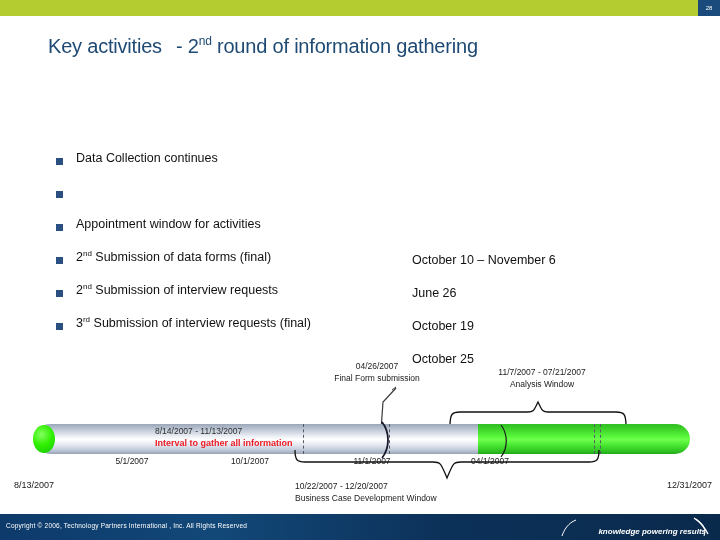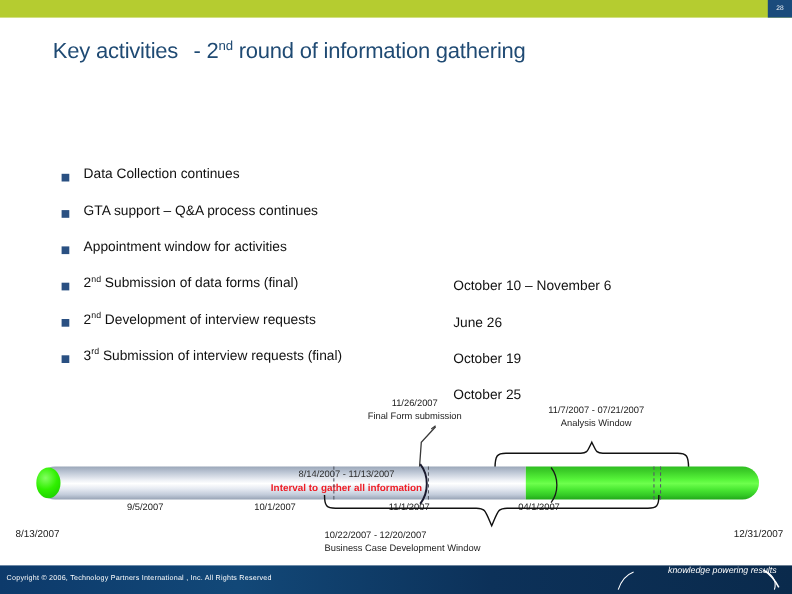--- a/index.html
+++ b/index.html
@@ -113,21 +113,21 @@
     position: absolute;
     left: -2px; top: 1px;
     width: 22px; height: 28px;
     border-radius: 50%;
     background: radial-gradient(circle at 38% 34%, #84ff62 0%, #30f000 46%, #16c400 100%);
   }
   .tl-bar-inner-text {
     position: absolute;
     left: 120px; top: 2px;
     width: 320px;
-    text-align: center;
+    text-align: left;
     pointer-events: none;
   }
   .tl-bar-inner-text .d {
     font-size: 8.5px; color: #2e2e2e; display: block; line-height: 11px;
   }
   .tl-bar-inner-text .r {
     font-size: 9px; color: #ee1c25; font-weight: bold; display: block; line-height: 12px;
   }
 
   
@@ -211,25 +211,26 @@
   .footer-copy {
     position: absolute;
     left: 6px; top: 8px;
     font-size: 6.5px;
     color: #ffffff;
     letter-spacing: 0.2px;
     white-space: nowrap;
   }
   .footer-logo {
     position: absolute;
-    right: 14px; top: 0;
+    right: 14px; top: 13px;
     font-size: 8px;
     color: #ffffff;
     font-style: italic;
     white-space: nowrap;
+    font-weight: bold;
   }
   .footer-swoosh {
     position: absolute;
     right: 6px; top: 2px;
     width: 160px; height: 22px;
   }
 </style>
 </head>
 <body>
 
@@ -243,54 +244,53 @@
 <div class="bullets">
 
   <div class="bullet-row">
     <span class="bullet-marker"></span>
     <span class="bullet-text"><span>Data Collection continues</span><sup></sup><span></span></span>
     <span class="bullet-date"></span>
   </div>
 
   <div class="bullet-row">
     <span class="bullet-marker"></span>
-    <span class="bullet-text"><span>GTA support – Q&amp;A process continues</span><sup></sup><span></span></span>
     <span class="bullet-date"></span>
   </div>
 
   <div class="bullet-row">
     <span class="bullet-marker"></span>
     <span class="bullet-text"><span>Appointment window for activities</span><sup></sup><span></span></span>
     <span class="bullet-date">October 10 – November 6</span>
   </div>
 
   <div class="bullet-row">
     <span class="bullet-marker"></span>
     <span class="bullet-text"><span>2</span><sup>nd</sup><span> Submission of data forms (final)</span></span>
     <span class="bullet-date">June 26</span>
   </div>
 
   <div class="bullet-row">
     <span class="bullet-marker"></span>
-    <span class="bullet-text"><span>2</span><sup>nd</sup><span> Development of interview requests</span></span>
+    <span class="bullet-text"><span>2</span><sup>nd</sup><span> Submission of interview requests</span></span>
     <span class="bullet-date">October 19</span>
   </div>
 
   <div class="bullet-row">
     <span class="bullet-marker"></span>
     <span class="bullet-text"><span>3</span><sup>rd</sup><span> Submission of interview requests (final)</span></span>
     <span class="bullet-date">October 25</span>
   </div>
 
 </div>
 
 <div class="timeline">
 
   <div class="anno-final">
-    <div>11/26/2007</div>
+    <div>04/26/2007</div>
     <div>Final Form submission</div>
   </div>
   <svg class="leader-final" viewBox="0 0 30 46">
     <path d="M26 2 L13 16 L11 44" stroke="#3a3a3a" stroke-width="1.2" fill="none"></path>
     <path d="M22 4 l4 -3" stroke="#3a3a3a" stroke-width="1" fill="none"></path>
   </svg>
 
   <div class="anno-analysis">
     <div>11/7/2007 - 07/21/2007</div>
     <div>Analysis Window</div>
@@ -314,21 +314,21 @@
   </svg>
   <svg style="position:absolute;left:497px;top:72px;width:16px;height:34px;" viewBox="0 0 16 34">
     <path d="M4 1 C11 10 11 24 4 33" stroke="#1a1a1a" stroke-width="1.2" fill="none"></path>
   </svg>
 
   <div class="tick-mark" style="left:303px;"></div>
   <div class="tick-mark" style="left:389px;"></div>
   <div class="tick-mark" style="left:594px;"></div>
   <div class="tick-mark" style="left:600px;"></div>
 
-  <div class="tick" style="left:92px;width:80px;">9/5/2007</div>
+  <div class="tick" style="left:92px;width:80px;">5/1/2007</div>
   <div class="tick" style="left:210px;width:80px;">10/1/2007</div>
   <div class="tick" style="left:332px;width:80px;">11/1/2007</div>
   <div class="tick" style="left:450px;width:80px;">04/1/2007</div>
 
   <div class="endpoint" style="left:14px;">8/13/2007</div>
   <div class="endpoint" style="right:8px;">12/31/2007</div>
 
   <svg class="brace-bcdw" viewBox="0 0 308 30" preserveAspectRatio="none">
     <path d="M2 0 C2 10 4 12 12 12 L140 12 C148 12 148 14 154 28 C160 14 160 12 168 12 L296 12 C304 12 306 10 306 0" stroke="#111111" stroke-width="1.3" fill="none"></path>
   </svg>

